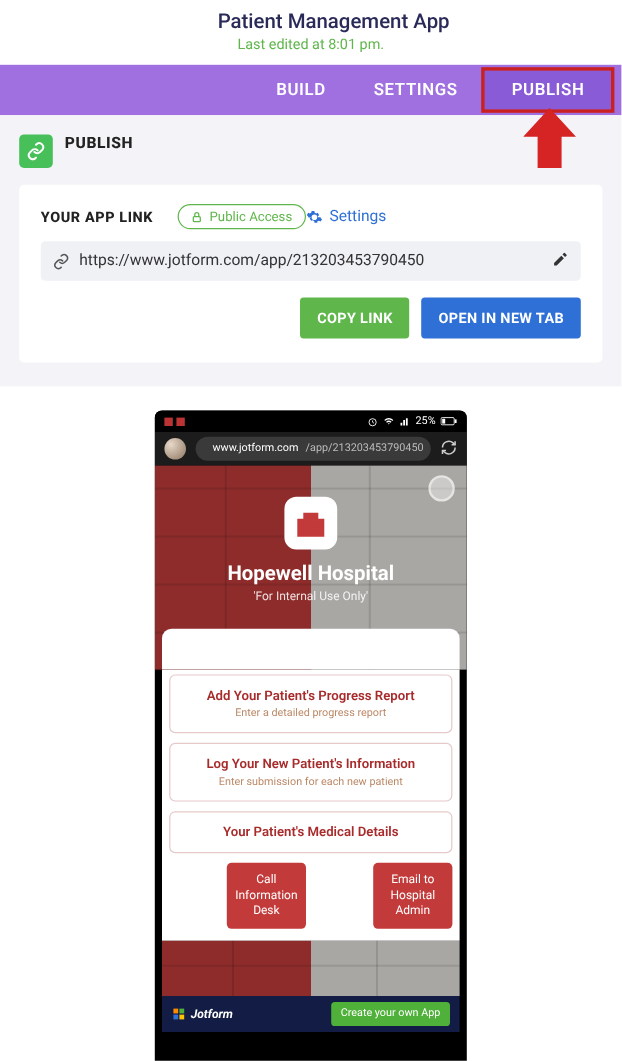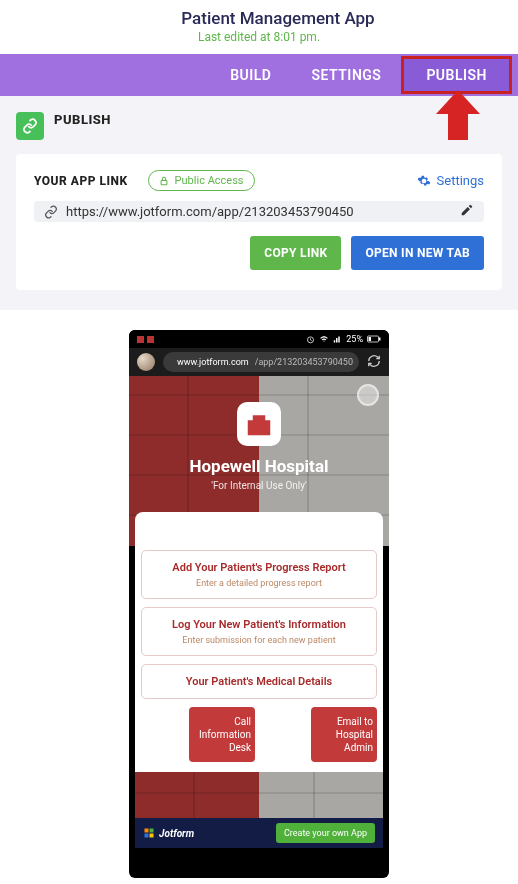--- a/index.html
+++ b/index.html
@@ -17,29 +17,29 @@
   .arrow-annot { position: absolute; top: 90px; right: 38px; }
   .arrow-annot svg { display: block; }
 
   .content { background: #f4f3f7; padding: 16px 16px 20px; }
   .publish-row { display: flex; align-items: flex-start; gap: 10px; }
   .link-badge { width: 28px; height: 28px; background: #47c05a; border-radius: 4px; display: flex; align-items: center; justify-content: center; }
   .pub-title { font-size: 13px; font-weight: 800; color: #222; letter-spacing: .5px; }
   .pub-sub { font-size: 12px; color: #444; margin-top: 2px; }
 
   .card { background: #fff; border-radius: 4px; margin-top: 14px; padding: 16px 18px 20px; }
-  .card-top { display: flex; align-items: center; justify-content: space-between; }
+  .card-top { display: flex; align-items: center; }
   .your-link { font-size: 12px; font-weight: 800; color: #222; letter-spacing: .5px; }
   .chip { display: inline-flex; align-items: center; gap: 6px; border: 1px solid #5fb64b; color: #5fb64b; border-radius: 14px; padding: 3px 10px; font-size: 11px; margin-left: 20px; }
   .settings-link { display: flex; align-items: center; gap: 6px; color: #2f70d6; font-size: 13px; }
   .settings-link svg { width: 14px; height: 14px; }
 
   .share-note { font-size: 11px; color: #555; margin-top: 10px; }
 
-  .url-box { background: #eff1f5; border-radius: 4px; margin-top: 10px; height: 21px; display: flex; align-items: center; padding: 0 10px; gap: 8px; color: #333; font-size: 13px; }
+  .url-box { background: #eff1f5; border-radius: 4px; margin-top: 10px; height: 33px; display: flex; align-items: center; padding: 0 10px; gap: 8px; color: #333; font-size: 13px; }
   .url-text { flex: 1; white-space: nowrap; overflow: hidden; }
   .pencil { color: #333; }
 
   .btn-row { display: flex; justify-content: flex-end; gap: 10px; margin-top: 14px; }
   .btn { border: none; border-radius: 3px; color: #fff; font-size: 12px; font-weight: 700; padding: 10px 14px; cursor: pointer; letter-spacing: .3px; }
   .btn.copy { background: #5fb64b; }
   .btn.open { background: #2f70d6; }
 
   
   .phone { width: 260px; margin: 20px auto 0; height: 548px; background: #000; border-radius: 6px; overflow: hidden; position: relative; }
@@ -62,21 +62,21 @@
   .hero-icon { width: 44px; height: 44px; background: #fff; border-radius: 10px; position: absolute; top: 26px; left: 50%; transform: translateX(-50%); display:flex; align-items:center; justify-content:center; }
   .hero-title { position: absolute; top: 80px; left: 0; right: 0; text-align: center; color: #fff; font-weight: 700; font-size: 17px; }
   .hero-sub { position: absolute; top: 104px; left: 0; right: 0; text-align: center; color: rgba(255,255,255,.85); font-size: 10px; }
   .panel-top { position: absolute; bottom: 0; left: 6px; right: 6px; height: 34px; background: #fff; border-radius: 8px 8px 0 0; }
 
   .panel { background: #fff; margin: 0 6px; padding: 4px 6px 10px; }
   .option { border: 1px solid #e6c9c9; border-radius: 5px; padding: 10px 6px; text-align: center; margin-bottom: 8px; }
   .opt-title { color: #a82b2b; font-size: 11px; font-weight: 600; }
   .opt-sub { color: #b86; font-size: 9px; margin-top: 4px; }
   .pill-row { display: flex; gap: 8px; }
-  .pill { flex: 1; background: #c33a3a; color: #fff; font-size: 10px; text-align: right; padding: 8px 4px; border-radius: 4px; line-height: 1.3; margin-left: 48px; }
+  .pill { flex: 1; background: #c33a3a; color: #fff; font-size: 10px; text-align: center; padding: 8px 4px; border-radius: 4px; line-height: 1.3; margin-left: 48px; }
 
   .brick-strip { height: 46px; margin: 0 6px; background: linear-gradient(90deg, #8e2b2b 0 50%, #a9a7a4 50% 100%); position: relative; }
   .brick-strip::before { content:""; position:absolute; inset:0; background:
     linear-gradient(transparent 0 20px, rgba(0,0,0,.1) 20px 22px, transparent 22px) 0 0/100% 44px,
     linear-gradient(90deg, transparent 0 58px, rgba(0,0,0,.12) 58px 60px, transparent 60px) 0 0/120px 100%; }
 
   .promo { background: #121c45; height: 30px; margin: 0 6px; display: flex; align-items: center; justify-content: space-between; padding: 0 8px; }
   .promo-logo { display: flex; align-items: center; gap: 4px; color: #fff; font-size: 10px; font-weight: 700; font-style: italic; }
   .promo-btn { background: #4fb03a; color: #fff; font-size: 9px; padding: 5px 8px; border-radius: 3px; }
 </style>

